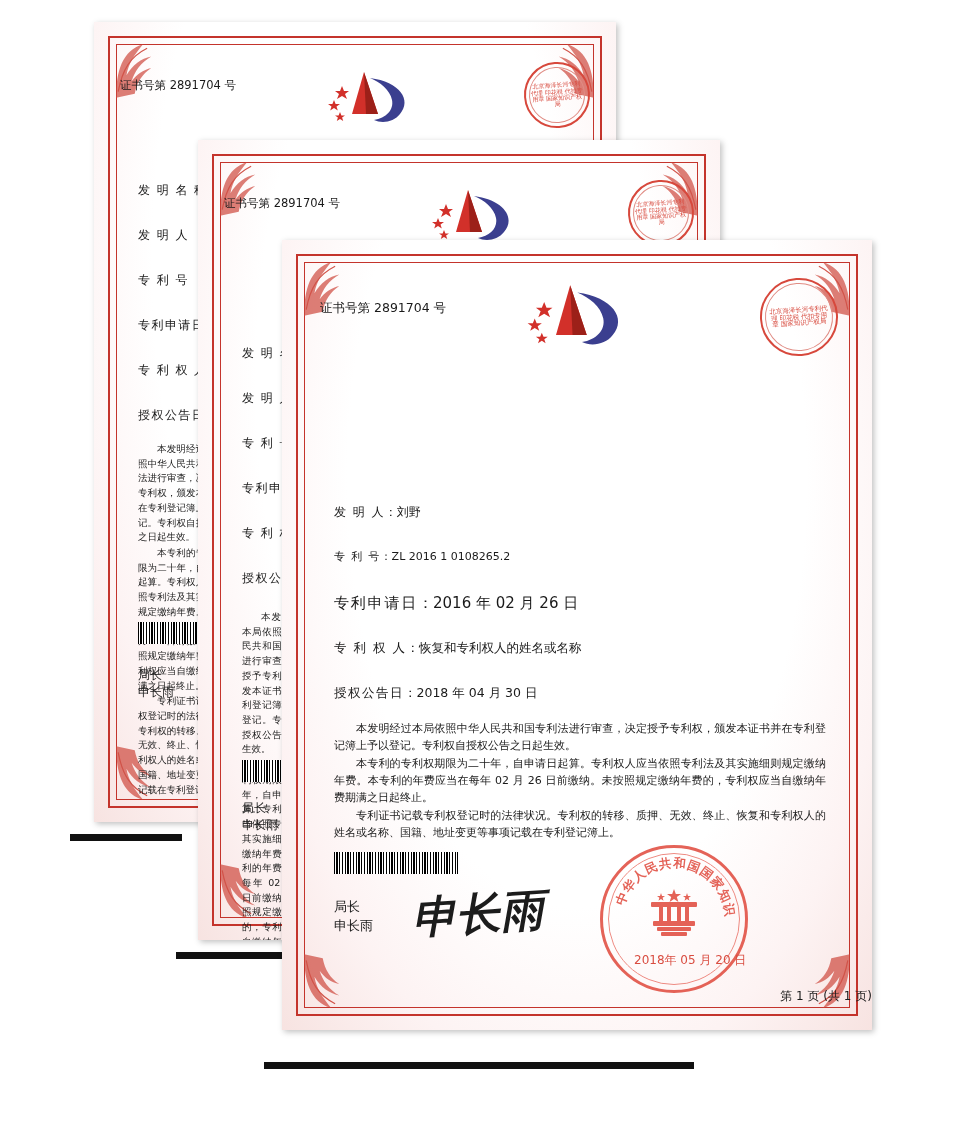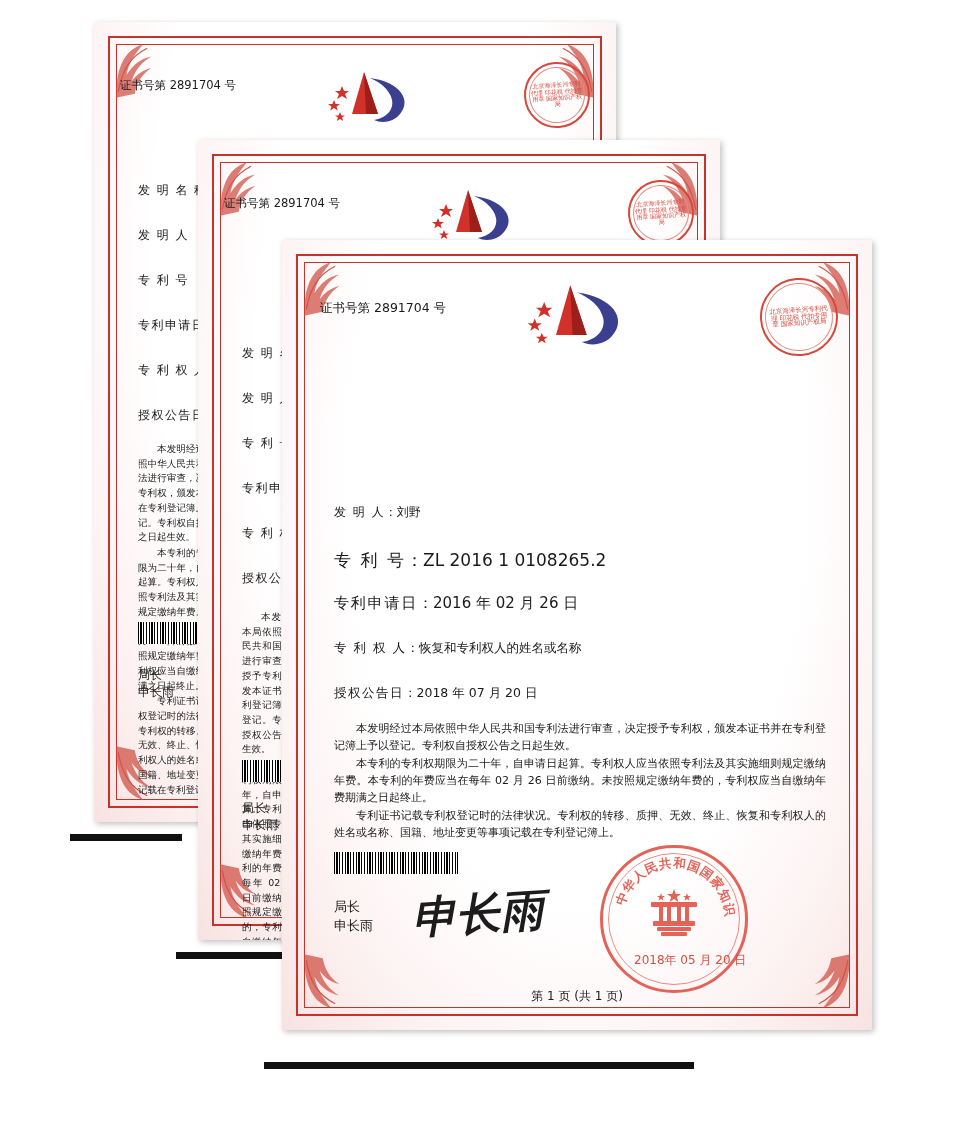--- a/index.html
+++ b/index.html
@@ -154,21 +154,21 @@
     position: absolute; left: 0; top: 0; width: 100%; height: 100%;
   }
   .seal-date {
     position: absolute;
     color: #d94c40;
     white-space: nowrap;
   }
   .page-no {
     position: absolute;
     width: 100%;
-    text-align: center;
+    text-align: right;
     color: #1a1a1a;
   }
 </style>
 </head>
 <body>
 
 <div id="stage">
 
   <div class="cert" style="left:94px; top:22px; width:522px; height:800px;">
     <div class="frame-outer"></div>
@@ -346,31 +346,31 @@
           <polygon points="26,30 27.6,34 32,34 28.5,36.5 29.8,40.5 26,38 22.2,40.5 23.5,36.5 20,34 24.4,34"></polygon>
           <polygon points="32,42 33.4,45.4 37,45.4 34.1,47.5 35.2,51 32,48.9 28.8,51 29.9,47.5 27,45.4 30.6,45.4"></polygon>
         </g>
       </svg>
     </div>
 
 
     <div class="field" style="left:52px; top:264px; font-size:12px;">
       <span class="lab">发 明 人</span>：<span>刘野</span>
     </div>
-    <div class="field" style="left:52px; top:309px; font-size:17px;">
+    <div class="field" style="left:52px; top:309px; font-size:11px;">
       <span class="lab">专 利 号</span>：<span>ZL 2016 1 0108265.2</span>
     </div>
     <div class="field" style="left:52px; top:354px; font-size:15px;">
       <span class="lab">专利申请日</span>：<span>2016 年 02 月 26 日</span>
     </div>
     <div class="field" style="left:52px; top:400px; font-size:12.5px;">
       <span class="lab">专 利 权 人</span>：<span>恢复和专利权人的姓名或名称</span>
     </div>
     <div class="field" style="left:52px; top:445px; font-size:12.5px;">
-      <span class="lab">授权公告日</span>：<span>2018 年 07 月 20 日</span>
+      <span class="lab">授权公告日</span>：<span>2018 年 04 月 30 日</span>
     </div>
 
     <div class="para" style="left:52px; top:480px; width:492px; font-size:11px;">
       <p>本发明经过本局依照中华人民共和国专利法进行审查，决定授予专利权，颁发本证书并在专利登记簿上予以登记。专利权自授权公告之日起生效。</p>
       <p>本专利的专利权期限为二十年，自申请日起算。专利权人应当依照专利法及其实施细则规定缴纳年费。本专利的年费应当在每年 02 月 26 日前缴纳。未按照规定缴纳年费的，专利权应当自缴纳年费期满之日起终止。</p>
       <p>专利证书记载专利权登记时的法律状况。专利权的转移、质押、无效、终止、恢复和专利权人的姓名或名称、国籍、地址变更等事项记载在专利登记簿上。</p>
     </div>
 
     <div class="barcode" style="left:52px; top:612px; width:124px; height:22px;"></div>
 

